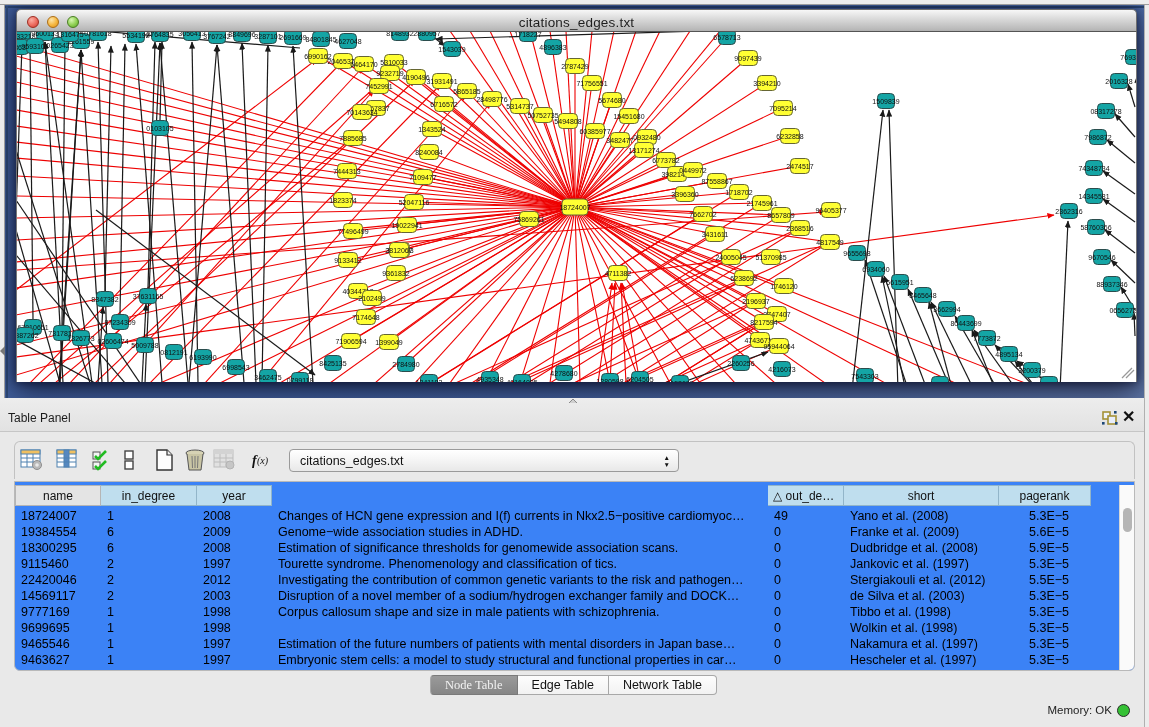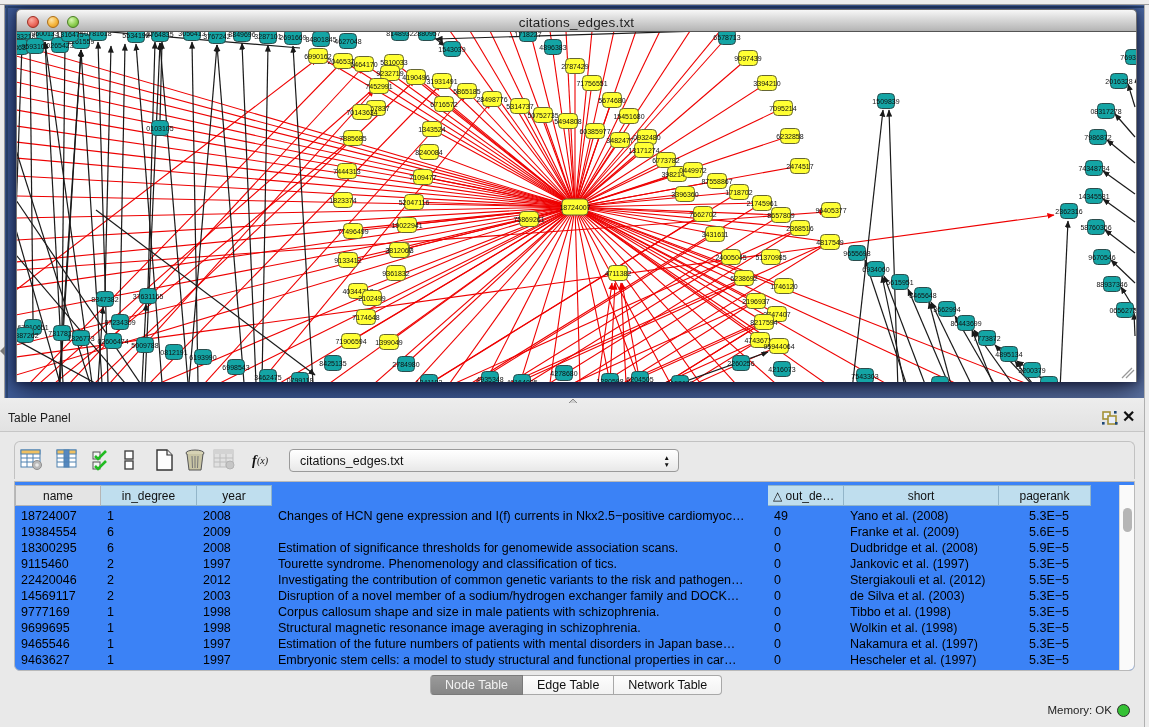--- a/index.html
+++ b/index.html
@@ -61,21 +61,21 @@
 .c2 { left:188px; width:70px; }
 .c3 { left:263px; width:490px; }
 .c4 { left:759px; width:70px; }
 .c5 { left:835px; width:150px; }
 .c6 { left:990px; width:86px;margin-left:24px; }
 #vsb { position:absolute; right:0px; top:3px; width:15px; height:185px; background:#fafafa; border-left:1px solid #d5d5d5; }
 #vsb .thumb { position:absolute; left:3px; top:23px; width:9px; height:24px; border-radius:5px; background:#b5b5b5; }
 
 #tabs { position:absolute; left:430px; top:277px; height:20px; font-size:12.5px; }
 #tabs span { float:left; height:20px; line-height:19px; padding:0 14px; background:linear-gradient(#fdfdfd,#f2f2f2); border:1px solid #a8a8a8; border-left:none; color:#111; }
-#tabs .sel { background:linear-gradient(#9a9a9a,#868686); color:#f2f2f2; border-color:#7a7a7a; }
+#tabs .sel { background:linear-gradient(#9a9a9a,#868686); color:#f2f2f2; border-color:#7a7a7a;font-family:Liberation Serif, serif; }
 #tabs span:first-child { border-left:1px solid #a8a8a8; border-radius:4px 0 0 4px; }
 #tabs span:last-child { border-radius:0 4px 4px 0; }
 
 #mem { position:absolute; right:14px; top:306px; font-size:11.5px; color:#222; }
 #mem .dot { display:inline-block; width:13px; height:13px; border-radius:50%; background:#35c135; border:1.5px solid #2c2c2c; vertical-align:-3px; margin-left:5px; }
 </style></head>
 <body>
 <div id="app">
   <div id="netbg"></div>
   <div id="topstrip"></div>
@@ -981,20 +981,21 @@
             <span class="c2">2008</span>
             <span class="c3">Changes of HCN gene expression and I(f) currents in Nkx2.5−positive cardiomyoc…</span>
             <span class="c4">49</span>
             <span class="c5">Yano et al. (2008)</span>
             <span class="c6">5.3E−5</span>
           </div>
 <div class="tr">
             <span class="c0">19384554</span>
             <span class="c1">6</span>
             <span class="c2">2009</span>
+            <span class="c3">Genome−wide association studies in ADHD.</span>
             <span class="c4">0</span>
             <span class="c5">Franke et al. (2009)</span>
             <span class="c6">5.6E−5</span>
           </div>
 <div class="tr">
             <span class="c0">18300295</span>
             <span class="c1">6</span>
             <span class="c2">2008</span>
             <span class="c3">Estimation of significance thresholds for genomewide association scans.</span>
             <span class="c4">0</span>
@@ -1034,21 +1035,20 @@
             <span class="c2">1998</span>
             <span class="c3">Corpus callosum shape and size in male patients with schizophrenia.</span>
             <span class="c4">0</span>
             <span class="c5">Tibbo et al. (1998)</span>
             <span class="c6">5.3E−5</span>
           </div>
 <div class="tr">
             <span class="c0">9699695</span>
             <span class="c1">1</span>
             <span class="c2">1998</span>
-            <span class="c3">Structural magnetic resonance image averaging in schizophrenia.</span>
             <span class="c4">0</span>
             <span class="c5">Wolkin et al. (1998)</span>
             <span class="c6">5.3E−5</span>
           </div>
 <div class="tr">
             <span class="c0">9465546</span>
             <span class="c1">1</span>
             <span class="c2">1997</span>
             <span class="c3">Estimation of the future numbers of patients with mental disorders in Japan base…</span>
             <span class="c4">0</span>

